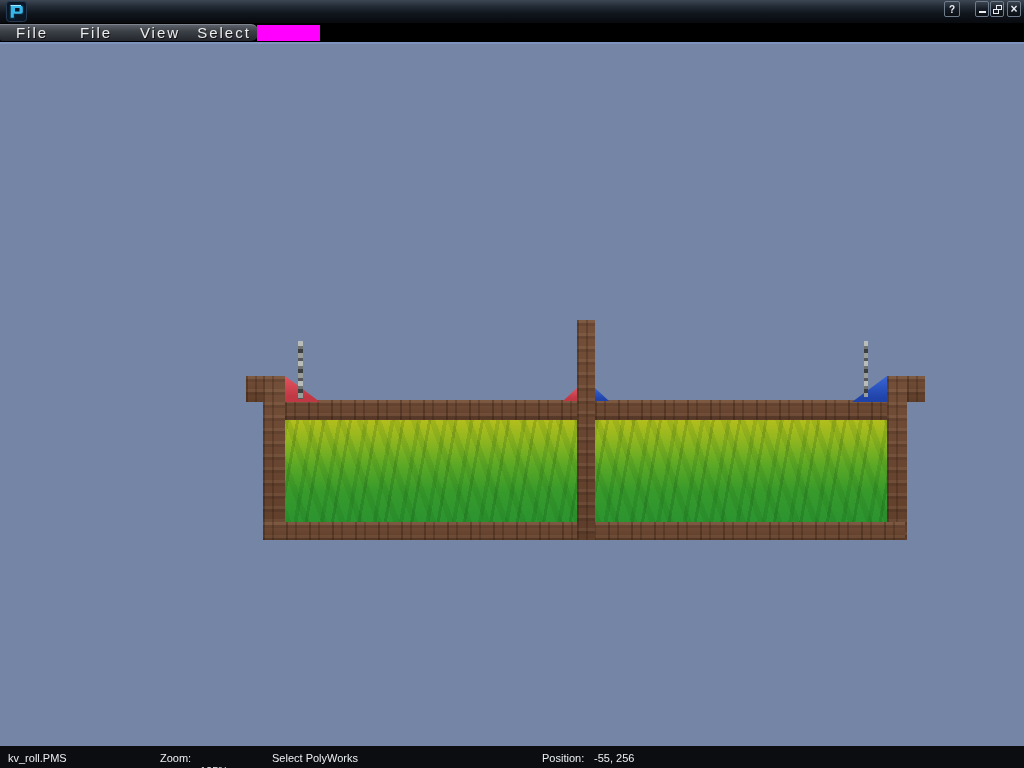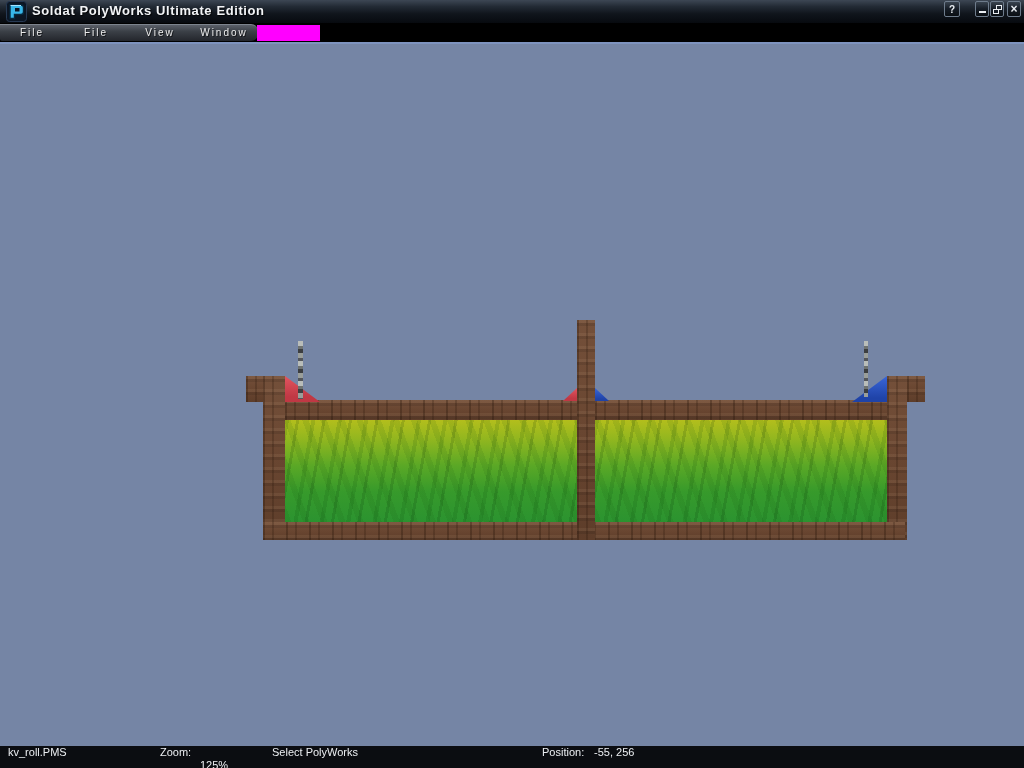--- a/index.html
+++ b/index.html
@@ -39,21 +39,21 @@
 
   
   .menu-bar { position:absolute; left:0; top:23px; width:1024px; height:19px; background:#000; }
   .menu-strip {
     position:absolute; left:0; top:1px; width:258px; height:17px;
     background:linear-gradient(180deg,#5b6069 0%,#3b4047 40%,#23262c 100%);
     border-top:1px solid #7d848e; border-radius:0 7px 7px 2px;
     display:flex;
   }
   .menu-item {
-    width:64px; text-align:center; color:#ececec; font-size:10px;
+    width:64px; text-align:center; color:#ececec; font-size:15px;
     letter-spacing:2px; line-height:15px; cursor:default;
     text-shadow:1px 1px 0 rgba(0,0,0,0.6);
   }
   .menu-highlight { position:absolute; left:257px; top:2px; width:63px; height:16px; background:#ff00ff; }
 
   
   .canvas {
     position:absolute; left:0; top:42px; width:1024px; height:704px;
     background:#7585a5; overflow:hidden;
   }
@@ -99,21 +99,21 @@
   .ramp-red-mid   { left:563px; top:346px; width:14px; height:13px; z-index:3; }
   .ramp-blue-mid  { left:595px; top:346px; width:14px; height:13px; z-index:3; }
   .pole-left  { left:298px; top:299px; width:5px; height:58px; z-index:4; }
   .pole-right { left:864px; top:299px; width:4px; height:56px; z-index:4; }
 
   
   .status-bar {
     position:absolute; left:0; top:746px; width:1024px; height:22px;
     background:#0b0d11; color:#eceff2; font-size:11px;
   }
-  .status-bar span { position:absolute; top:0; white-space:nowrap; }
+  .status-bar span { position:absolute; top:6px; white-space:nowrap; }
   .st-file  { left:8px; }
   .st-zooml { left:160px; }
   .st-zoomv { left:200px;margin-top:13px; }
   .st-tool  { left:272px; }
   .st-posl  { left:542px; }
   .st-posv  { left:594px; }
 </style>
 </head>
 <body>
 
@@ -121,21 +121,20 @@
 
   <div class="title-bar">
     <div class="logo">
       <svg width="21" height="21" viewBox="0 0 21 21">
         <rect x="0.5" y="0.5" width="20" height="20" rx="3" fill="#0c1624" stroke="#273a54"></rect>
         <path d="M4 4 h11 a2.5 2.5 0 0 1 2.5 2.5 v4.5 a2.5 2.5 0 0 1 -2.5 2.5 h-6.5 v4 h-4.5 z" fill="#38b6e8" stroke="#06283e" stroke-width="1.4"></path>
         <rect x="9" y="7" width="4.5" height="3.5" fill="#0c1624"></rect>
         <path d="M4.5 4.5 h10.5" stroke="#a8e4ff" stroke-width="1" fill="none"></path>
       </svg>
     </div>
-    <span class="title-text">Soldat PolyWorks Ultimate Edition</span>
 
     <div class="win-btn btn-help">
       <span>?</span>
     </div>
     <div class="win-btn btn-min">
       <span class="min-glyph"></span>
     </div>
     <div class="win-btn btn-rest">
       <span class="restore-glyph">
         <span class="restore-back"></span>
@@ -145,21 +144,21 @@
     <div class="win-btn btn-close">
       <span>×</span>
     </div>
   </div>
 
   <div class="menu-bar">
     <div class="menu-strip">
       <div class="menu-item">File</div>
       <div class="menu-item">File</div>
       <div class="menu-item">View</div>
-      <div class="menu-item">Window</div>
+      <div class="menu-item">Select</div>
     </div>
     <div class="menu-highlight"></div>
   </div>
 
   <div class="canvas">
     <div class="canvas-topline"></div>
 
     <div class="map-el pole pole-left"></div>
     <div class="map-el pole pole-right"></div>
 

